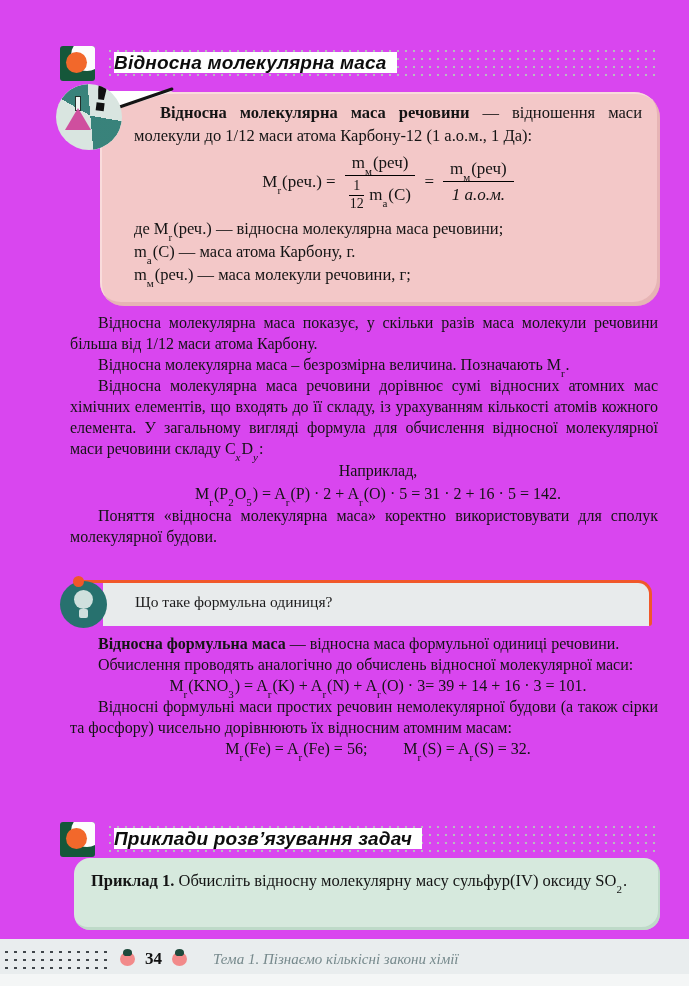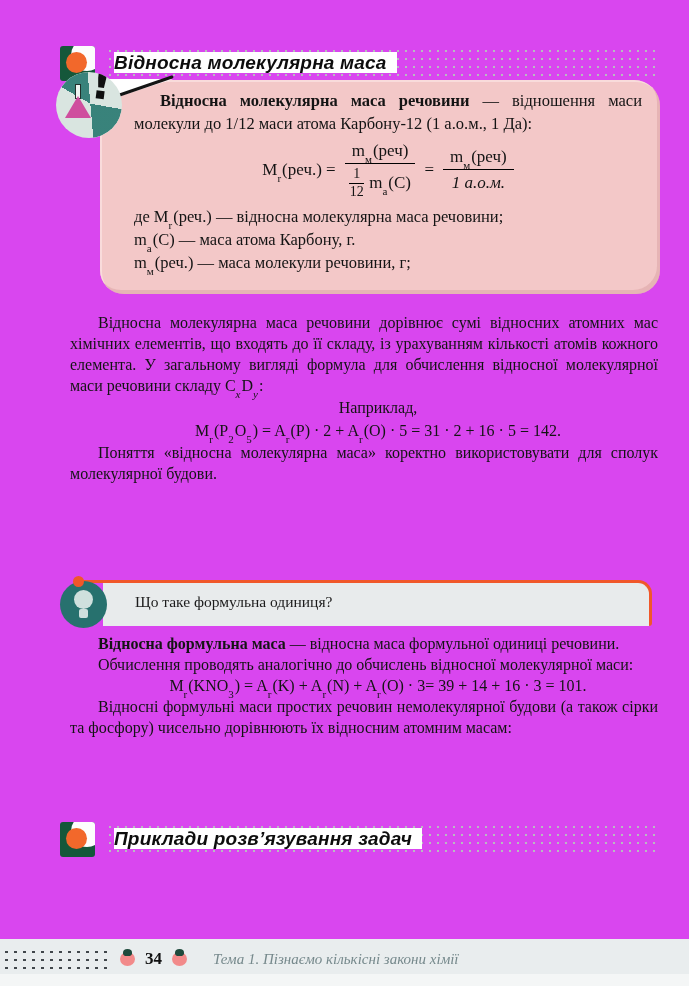--- a/index.html
+++ b/index.html
@@ -25,21 +25,21 @@
   .sec-icon .white-c { position:absolute; right:-8px; top:-7px; width:32px; height:32px; background:#fdfdfd; border-radius:50%; }
   .sec-icon .orange-c { position:absolute; left:6px; top:6px; width:21px; height:21px; background:#f2682b; border-radius:50%; }
   .sec-title-wrap { flex:1; margin-left:9px; padding:7px 10px 8px 10px; }
   .sec-title {
     font-family:"Liberation Sans", sans-serif; font-weight:700; font-style:italic;
     font-size:19px; color:#0d0d0d; letter-spacing:.2px; background:#fff; padding-right:10px;
   }
 
   
   .def-box {
-    position:absolute; left:100px; top:80px; width:560px; min-height:214px;
+    position:absolute; left:100px; top:92px; width:560px; min-height:214px;
     background:#f3c8c8; border-radius:5px 26px 24px 24px;
     padding:9px 18px 10px 34px; font-size:16.5px; line-height:23px;
     box-shadow: inset -3px -4px 0 rgba(216,156,158,.45), inset 2px 2px 0 rgba(250,224,224,.8);
   }
   .def-notch { position:absolute; left:-1px; top:-1px; width:0; height:0;
     border-top:24px solid #fff; border-right:74px solid transparent; }
   .def-line { position:absolute; left:-8px; top:23px; width:86px; height:3px; background:#141414;
     border-radius:2px; transform:rotate(-19deg); transform-origin:left center; z-index:2; }
   .def-lead { text-align:justify; text-indent:26px; }
   .def-lead b { font-weight:700; }
@@ -153,20 +153,22 @@
         <span class="den2">1 а.о.м.</span>
       </span>
     </div>
 
     <div class="where-line"><span>де M</span><sub>r</sub><span>(реч.) — відносна молекулярна маса речовини;</span></div>
     <div class="where-line"><span>m</span><sub>а</sub><span>(C) — маса атома Карбону, г.</span></div>
     <div class="where-line"><span>m</span><sub>м</sub><span>(реч.) — маса молекули речовини, г;</span></div>
   </div>
 
   <div class="textcol" style="top:312px;">
+    <p class="para">Відносна молекулярна маса показує, у скільки разів маса молекули речовини більша від 1/12 маси атома Карбону.</p>
+    <p class="para"><span>Відносна молекулярна маса – безрозмірна величина. Позначають M</span><sub>r</sub><span>.</span></p>
     <p class="para"><span>Відносна молекулярна маса речовини дорівнює сумі відносних атомних мас хімічних елементів, що входять до її складу, із урахуванням кількості атомів кожного елемента. У загальному вигляді формула для обчислення відносної молекулярної маси речовини складу C</span><sub class="it">x</sub><span>D</span><sub class="it">y</sub><span>:</span></p>
     <p class="fline">Наприклад,</p>
     <p class="fline"><span>M</span><sub>r</sub><span>(P</span><sub>2</sub><span>O</span><sub>5</sub><span>) = A</span><sub>r</sub><span>(P) · 2 + A</span><sub>r</sub><span>(O) · 5 = 31 · 2 + 16 · 5 = 142.</span></p>
     <p class="para">Поняття «відносна молекулярна маса» коректно використовувати для сполук молекулярної будови.</p>
   </div>
 
   <div class="callout">
     <span class="q-ext"></span>
     <span class="q-dot"></span>
     <span class="q-icon">
@@ -176,32 +178,34 @@
     <div class="q-box">
       <div class="q-text">Що таке формульна одиниця?</div>
     </div>
   </div>
 
   <div class="textcol" style="top:634px; line-height:20.5px;">
     <p class="para"><b>Відносна формульна маса</b><span> — відносна маса формульної одиниці речовини.</span></p>
     <p class="para">Обчислення проводять аналогічно до обчислень відносної молекулярної маси:</p>
     <p class="fline" style="line-height:22px;"><span>M</span><sub>r</sub><span>(KNO</span><sub>3</sub><span>) = A</span><sub>r</sub><span>(K) + A</span><sub>r</sub><span>(N) + A</span><sub>r</sub><span>(O) · 3= 39 + 14 + 16 · 3 = 101.</span></p>
     <p class="para">Відносні формульні маси простих речовин немолекулярної будови (а також сірки та фосфору) чисельно дорівнюють їх відносним атомним масам:</p>
+    <p class="fline" style="line-height:22px;"><span><span>M</span><sub>r</sub><span>(Fe) = A</span><sub>r</sub><span>(Fe) = 56;</span></span><span class="gap-s"><span>M</span><sub>r</sub><span>(S) = A</span><sub>r</sub><span>(S) = 32.</span></span></p>
   </div>
 
   <div class="sec" style="top:820px;">
     <span class="sec-icon">
       <span class="white-c"></span>
       <span class="orange-c"></span>
     </span>
     <span class="sec-title-wrap dots">
       <span class="sec-title">Приклади розв’язування задач</span>
     </span>
   </div>
 
+  <div class="ex-box"><b>Приклад 1.</b><span> Обчисліть відносну молекулярну масу сульфур(IV) оксиду SO</span><sub>2</sub><span>.</span></div>
 
   <div class="footer">
     <div class="footer-row">
       <span class="footer-dots dots-dark"></span>
       <span class="berry"></span>
       <span class="page-num">34</span>
       <span class="berry"></span>
       <span class="chapter">Тема 1. Пізнаємо кількісні закони хімії</span>
     </div>
     <div class="footer-strip"></div>

